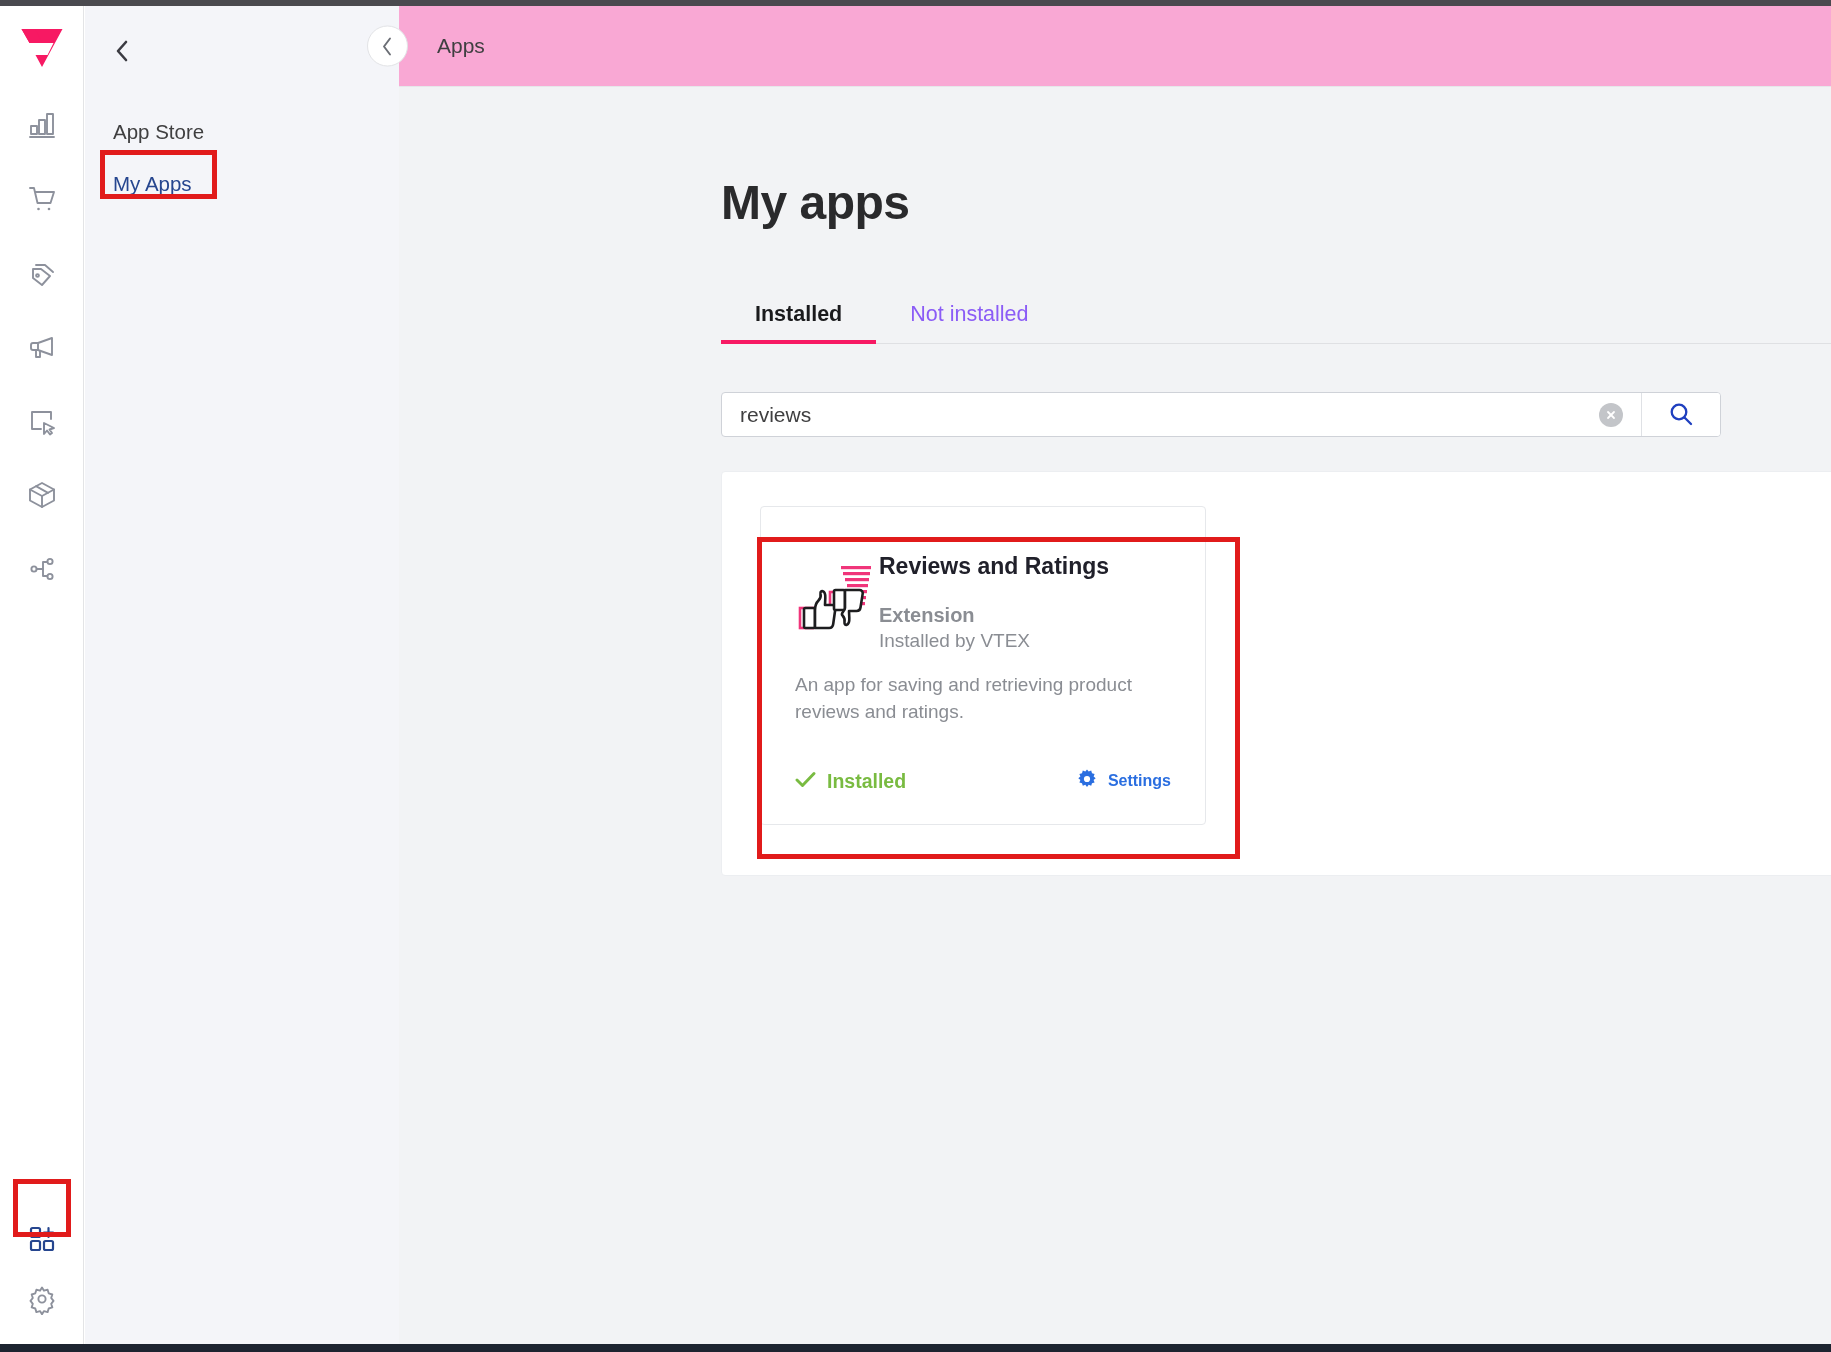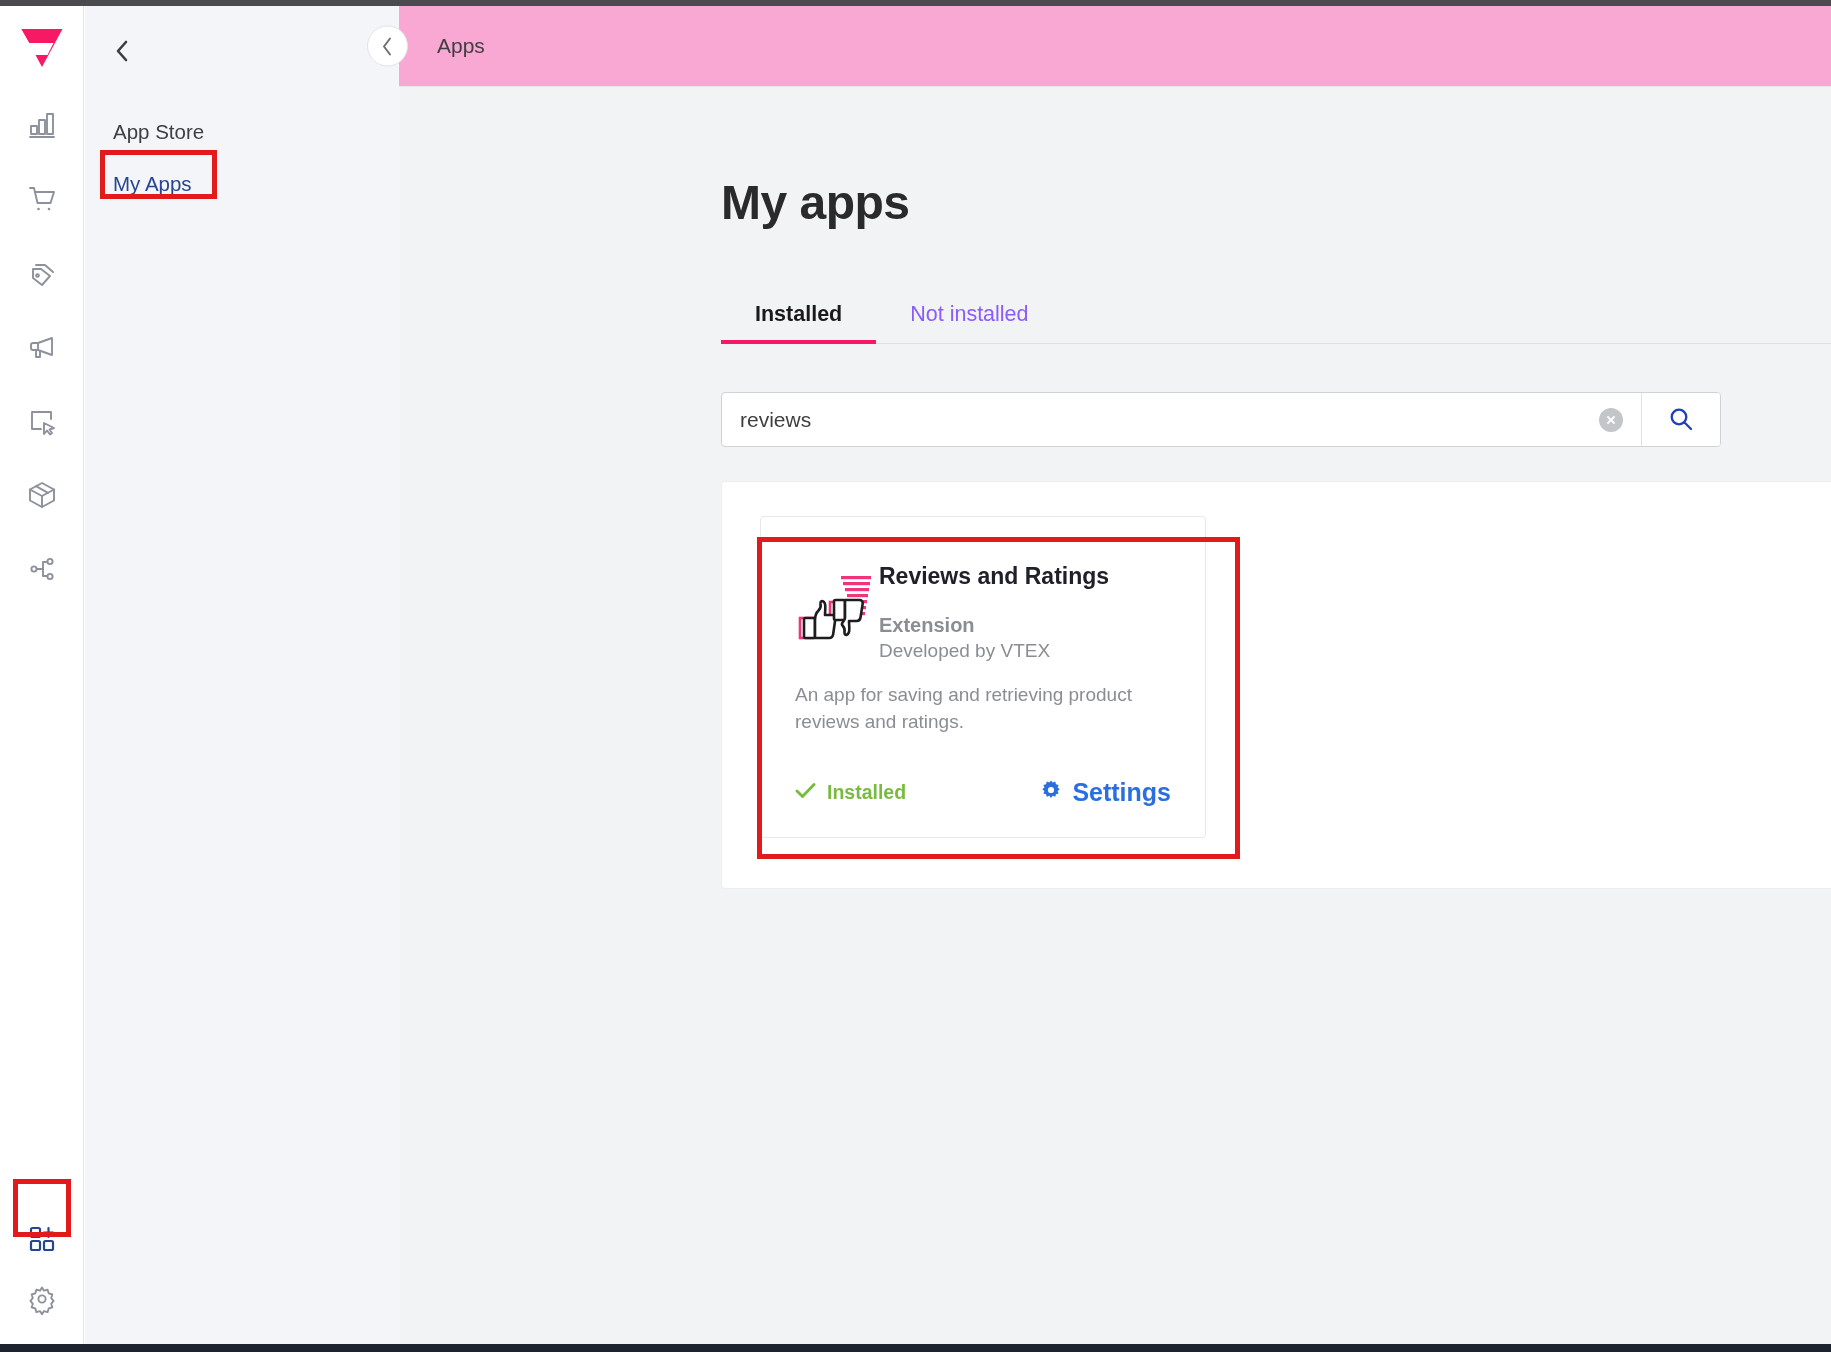--- a/index.html
+++ b/index.html
@@ -173,21 +173,21 @@
     left: 0; right: 0; bottom: -1px;
     height: 4px;
     background: #f71963;
   }
 
   
   .searchrow {
     margin-top: 48px;
     display: flex;
     width: 1000px;
-    height: 55px;
+    height: 45px;
     background: #fff;
     border: 1px solid #cfd2d8;
     border-radius: 4px;
     overflow: hidden;
   }
   .search-field {
     flex: 1;
     display: flex;
     align-items: center;
     padding: 0 18px;
@@ -271,21 +271,21 @@
     justify-content: space-between;
     align-items: center;
   }
   .status-installed {
     display: flex; align-items: center; gap: 11px;
     font-size: 19.5px; font-weight: bold;
     color: #79bb41;
   }
   .settings-link {
     display: flex; align-items: center; gap: 10px;
-    font-size: 25px; font-weight: bold;
+    font-size: 16px; font-weight: bold;
     color: #2a6ee0;
     cursor: pointer;
   }
 </style>
 </head>
 <body>
 
 <div id="app">
 
   <div class="chrome-bar-top"></div>
@@ -475,21 +475,21 @@
 
                   <g fill="#ffffff" stroke="#1d1d1f" stroke-width="2.6" stroke-linejoin="round">
                     <rect x="39" y="28" width="11" height="20" rx="1.5"></rect>
                     <path d="M50 28 H64.5 C66.6 28 68 29.6 67.7 31.6 L65.5 45.5 C65.2 47.6 63.7 49 61.6 49 H54 L54.3 56 C54.5 59.5 53.6 62 51.8 62.7 C50.5 63.2 49.3 62.2 49.5 60.5 C50 58 49.5 55.5 47.5 53.5 C45 51 50 49.5 50 46 Z"></path>
                   </g>
                 </svg>
               </div>
               <div class="app-meta">
                 <div class="app-name">Reviews and Ratings</div>
                 <div class="app-type">Extension</div>
-                <div class="app-dev">Developed by VTEX</div>
+                <div class="app-dev">Installed by VTEX</div>
               </div>
             </div>
 
             <div class="app-desc">An app for saving and retrieving product reviews and ratings.</div>
 
             <div class="app-actions">
               <div class="status-installed">
                 <span>
                   <svg width="21" height="17" viewBox="0 0 21 17" fill="none" stroke="#79bb41" stroke-width="2.9" stroke-linecap="round" stroke-linejoin="round">
                     <polyline points="2,9 7.5,14.5 19,2.5"></polyline>

